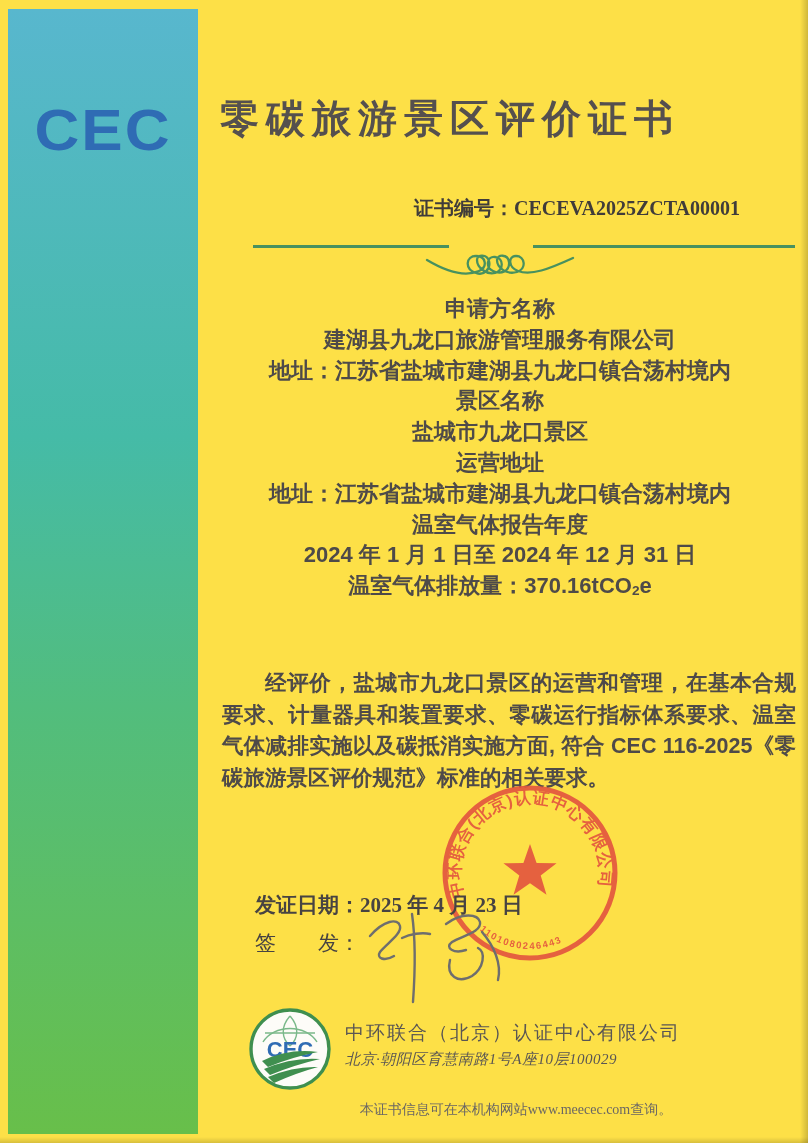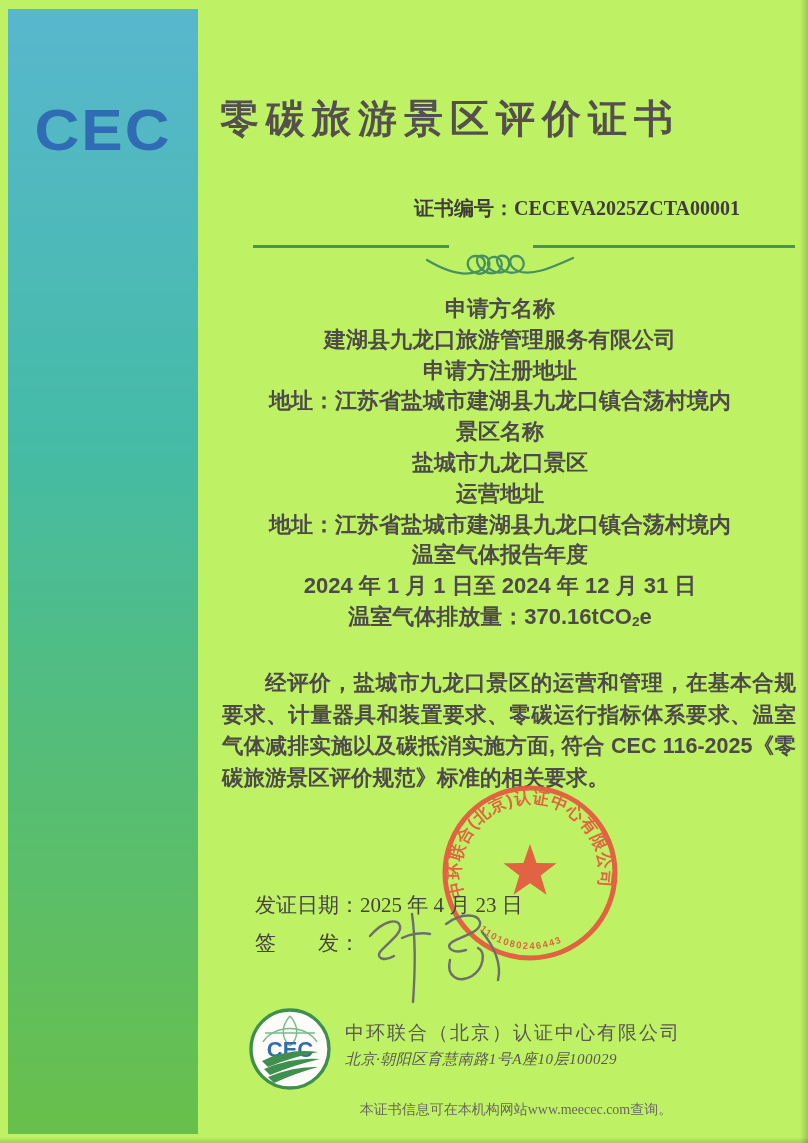--- a/index.html
+++ b/index.html
@@ -1,17 +1,17 @@
 <!DOCTYPE html>
 <html style="--band-top: #58b7ce; --band-mid: #45bba7; --band-mid2: #52bd7d; --band-bottom: #68bf4a; --cec-blue: #2f6cb4; --title-ink: #55504e; --body-ink: #4e4a49; --accent-green: #48915f; --seal-red: #e4573f; --footer-green: #3f8f4f;"><head>
 <meta charset="utf-8">
 <style>
   html,body{margin:0;padding:0;background:#e8e8e8;}
   .page{
-    position:relative;width:808px;height:1143px;background:#bef264;
+    position:relative;width:808px;height:1143px;background:#fde047;
     font-family:"Liberation Sans",sans-serif;overflow:hidden;
   }
   .edge-right{position:absolute;right:0;top:0;width:8px;height:100%;
     background:linear-gradient(90deg,rgba(0,0,0,0),rgba(0,0,0,0.18));}
   .edge-bottom{position:absolute;left:0;bottom:0;width:100%;height:6px;
     background:linear-gradient(180deg,rgba(0,0,0,0),rgba(0,0,0,0.15));}
 
   .band{
     position:absolute;left:8px;top:9px;width:190px;height:1125px;
     background:linear-gradient(180deg,var(--band-top) 0%,var(--band-mid) 38%,var(--band-mid2) 62%,var(--band-bottom) 100%);
@@ -48,21 +48,21 @@
     position:absolute;top:668px;left:222px;width:574px;
     font-size:21.5px;font-weight:bold;color:var(--body-ink);
     line-height:31.5px;text-align:justify;text-indent:2em;
   }
 
   .seal{position:absolute;left:438px;top:781px;width:184px;height:184px;opacity:0.92;}
 
   .issue-date{
     position:absolute;left:255px;top:891px;
     font-family:"Liberation Serif",serif;
-    font-size:21px;font-weight:normal;color:#474342;white-space:nowrap;
+    font-size:21px;font-weight:bold;color:#474342;white-space:nowrap;
   }
   .sign-label{
     position:absolute;left:255px;top:929px;
     font-size:21px;font-weight:normal;color:#474342;white-space:nowrap;
   }
   .signature{position:absolute;left:352px;top:902px;width:170px;height:110px;}
 
   .footer-logo{position:absolute;left:247px;top:1006px;width:86px;height:86px;}
   .footer-company{
     position:absolute;left:345px;top:1020px;font-size:19px;letter-spacing:2px;
@@ -95,21 +95,20 @@
   <svg class="flourish" viewBox="0 0 150 42">
     <path d="M2 14 C22 26 40 31 54 25 C63 21 61 10 51 10 C41 10 39 23 51 27 C59 30 66 23 64 15
              C62 8 52 8 52 14 C52 22 62 29 70 27 C79 24 79 12 70 11 C62 10 60 21 68 25
              C76 29 85 25 84 16 C83 8 72 8 72 14 C72 22 82 29 92 26 C102 23 100 10 91 10
              C83 10 83 21 93 25 C106 30 124 23 148 12" fill="none" stroke="var(--accent-green)" stroke-width="2.3" stroke-linecap="round"></path>
   </svg>
 
   <div class="info-block">
     <div class="info-line">申请方名称</div>
     <div class="info-line">建湖县九龙口旅游管理服务有限公司</div>
-    <div class="info-line">申请方注册地址</div>
     <div class="info-line">地址：江苏省盐城市建湖县九龙口镇合荡村境内</div>
     <div class="info-line">景区名称</div>
     <div class="info-line">盐城市九龙口景区</div>
     <div class="info-line">运营地址</div>
     <div class="info-line">地址：江苏省盐城市建湖县九龙口镇合荡村境内</div>
     <div class="info-line">温室气体报告年度</div>
     <div class="info-line">2024 年 1 月 1 日至 2024 年 12 月 31 日</div>
     <div class="info-line"><span>温室气体排放量：</span><span>370.16tCO</span><span class="sub">2</span><span>e</span></div>
   </div>
 

